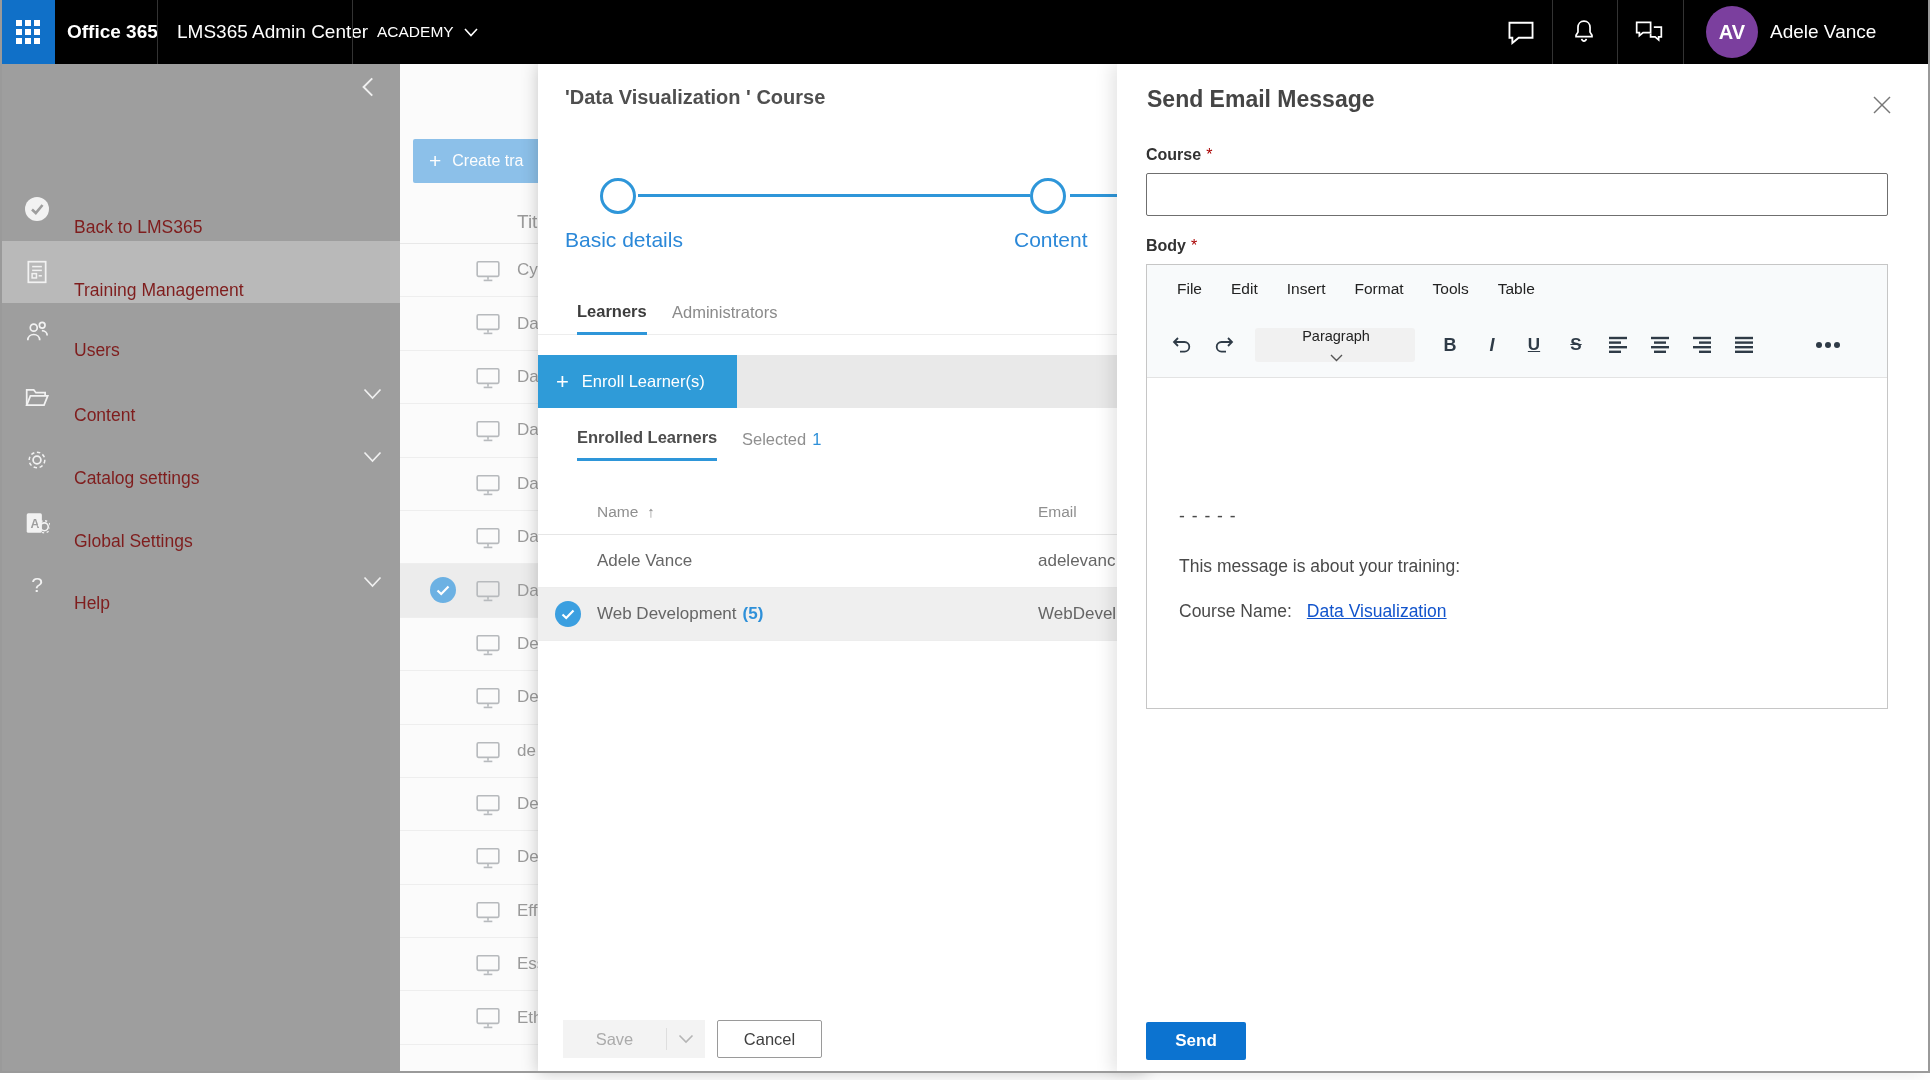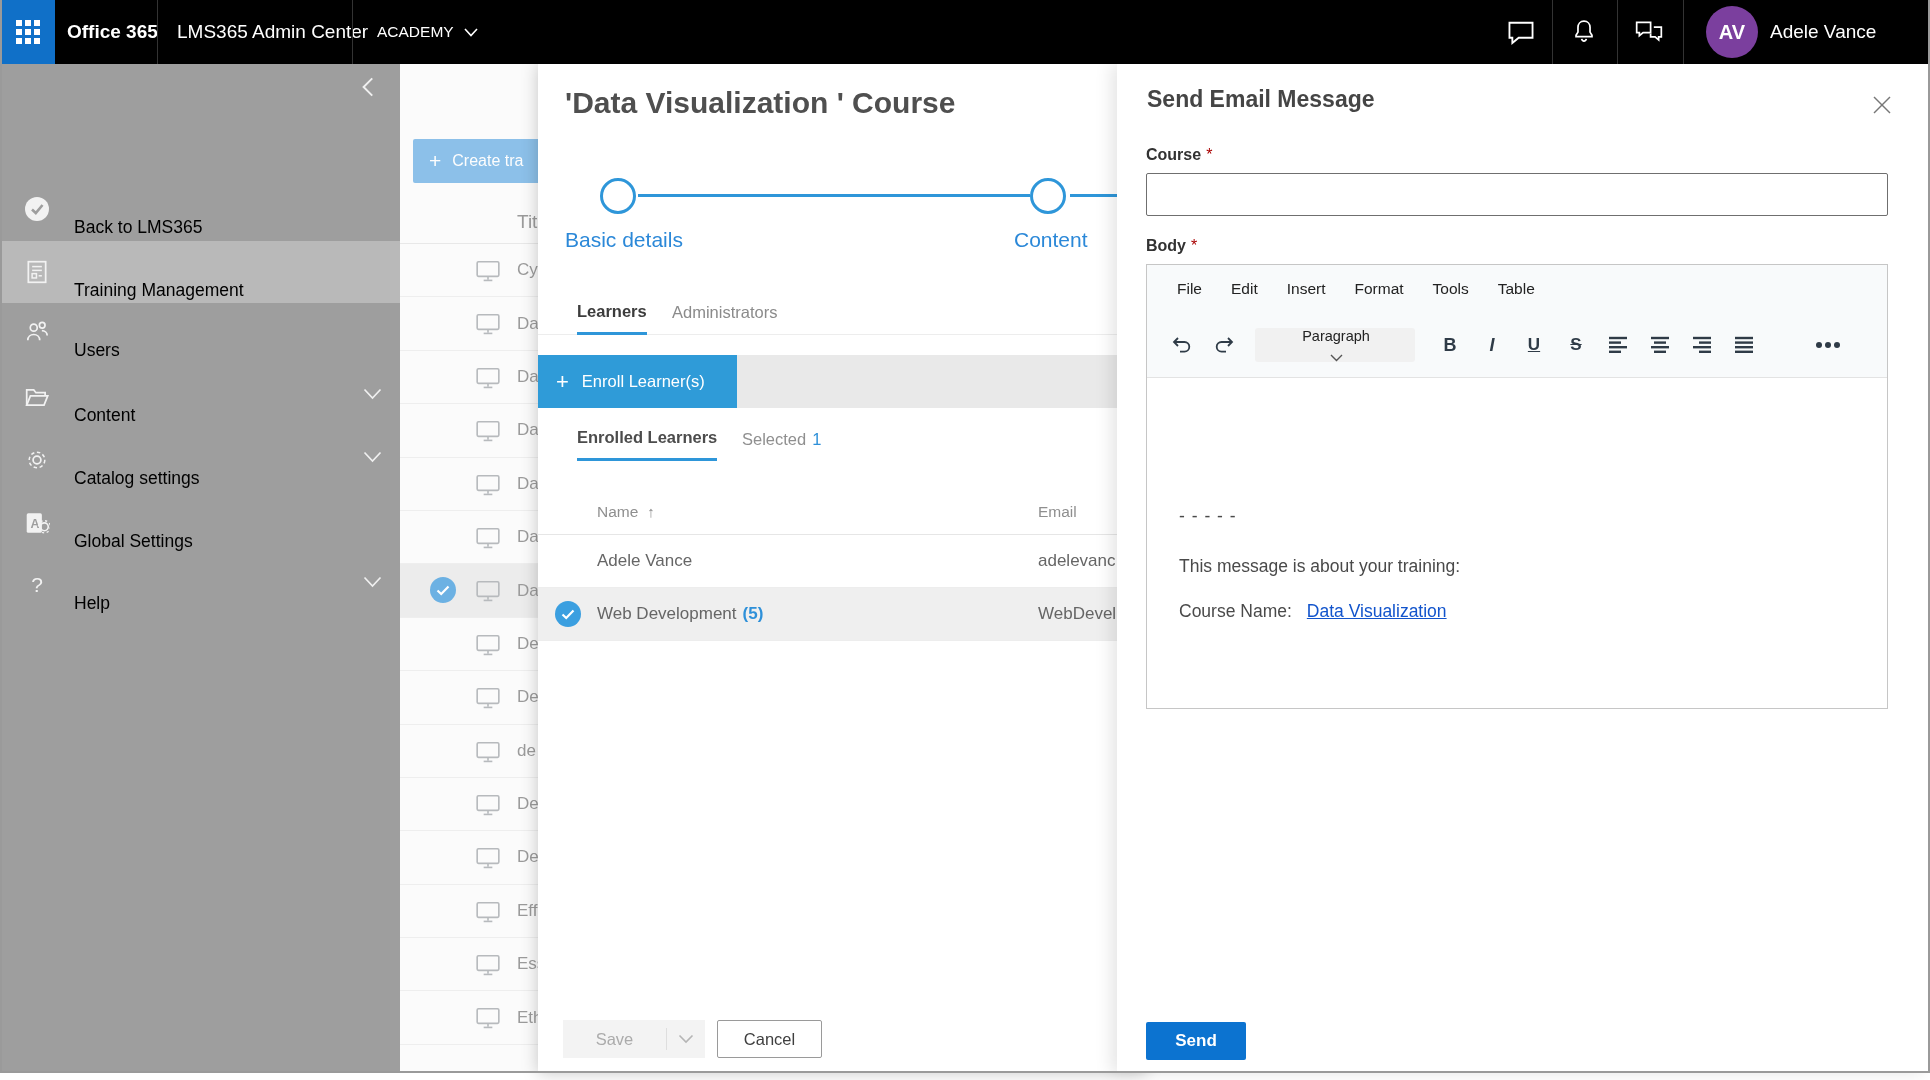--- a/index.html
+++ b/index.html
@@ -16,40 +16,40 @@
   .tb-sep { position:absolute; top:0; width:1px; height:64px; background:#333; }
   .tb-icon-btn { position:absolute; top:0; width:62px; height:64px; display:flex; align-items:center; justify-content:center; color:#fff; cursor:pointer; }
   .avatar { position:absolute; left:1706px; top:6px; width:52px; height:52px; border-radius:50%; background:#7b3f9e; color:#fff; font-size:20px; font-weight:700; display:flex; align-items:center; justify-content:center; }
 
   
   .sidebar { position:absolute; left:0; top:64px; width:400px; height:1009px; background:#9e9e9e; z-index:1; }
   .collapse-btn { position:absolute; left:356px; top:10px; width:30px; height:30px; color:#f0f0f0; cursor:pointer; }
   .s-item { position:absolute; left:0; width:400px; height:62px; display:flex; align-items:center; padding-left:24px; cursor:pointer; }
   .s-item.selected { background:#b9b9b9; }
   .s-icon { width:26px; height:26px; color:#f2f2f2; flex:none; }
-  .s-label { margin-left:24px; font-size:17.5px; color:#000000;margin-top:36px; }
+  .s-label { margin-left:24px; font-size:17.5px; color:#7f1d1d;margin-top:36px; }
   .s-chev { position:absolute; right:18px; top:22px; color:#f0f0f0; }
   .q-icon { font-size:21px; color:#f2f2f2; width:26px; text-align:center; }
 
   
   .training-panel { position:absolute; left:400px; top:64px; width:138px; height:1009px; background:#fbfbfb; overflow:hidden; z-index:1; }
   .tp-title { position:absolute; left:40px; top:85px; font-size:24px; color:#8f9093; white-space:nowrap; }
   .tp-create { position:absolute; left:13px; top:75px; width:150px; height:44px; background:#8cc0e9; color:#fdfdfd; border:none; border-radius:2px; display:flex; align-items:center; padding-left:16px; font-size:16px; white-space:nowrap; cursor:pointer; font-family:inherit; }
   .tp-create .plus { font-size:21px; font-weight:400; margin-right:11px; }
   .tp-head { position:absolute; left:117px; top:147px; font-size:19px; color:#9b9b9b; }
   .tp-list { position:absolute; left:0; top:179px; width:138px; border-top:1px solid #e8e8e8; }
   .tp-row { position:relative; height:53.4px; display:flex; align-items:center; border-bottom:1px solid #eeeeee; cursor:pointer; }
   .tp-row.selected { background:#ececec; }
   .tp-mon { position:absolute; left:75px; top:15px; width:26px; color:#b7babd; }
   .tp-row-text { position:absolute; left:117px; font-size:17px; color:#9b9b9b; white-space:nowrap; }
   .tp-check { position:absolute; left:30px; top:13px; width:26px; height:26px; border-radius:50%; background:#6cb1e3; display:flex; align-items:center; justify-content:center; }
 
   
   .course-panel { position:absolute; left:538px; top:64px; width:608px; height:1009px; background:#fff; z-index:2; box-shadow:0 0 16px rgba(0,0,0,.22); }
-  .cp-title { position:absolute; left:27px; top:22px; font-size:30px; color:#4f4f4f; white-space:nowrap; }
+  .cp-title { position:absolute; left:27px; top:22px; font-size:20px; color:#4f4f4f; white-space:nowrap; }
   .step-circle { position:absolute; top:114px; width:36px; height:36px; border:3px solid #2e96d9; border-radius:50%; background:#fff; }
   .step-line { position:absolute; top:130px; height:3px; background:#2e96d9; }
   .step-label { position:absolute; top:164px; font-size:21px; color:#2b88d8; white-space:nowrap; }
   .cp-tabs { position:absolute; left:0; top:226px; width:608px; height:45px; border-bottom:1px solid #ededed; }
   .cp-tab { position:absolute; top:0; height:45px; display:flex; align-items:center; font-size:16.5px; cursor:pointer; }
   .cp-tab.active { color:#3c3c3c; font-weight:600; border-bottom:3px solid #2e96d9; }
   .cp-tab.inactive { color:#8b8b8b; }
   .cp-toolbar { position:absolute; left:0; top:291px; width:608px; height:53px; background:#e9e9e9; }
   .enroll-btn { position:absolute; left:0; top:0; width:199px; height:53px; background:#2f9bd8; color:#fff; border:none; font-size:16.5px; display:flex; align-items:center; padding-left:18px; cursor:pointer; font-family:inherit; white-space:nowrap; }
   .enroll-btn .plus { font-size:22px; font-weight:300; margin-right:13px; }

